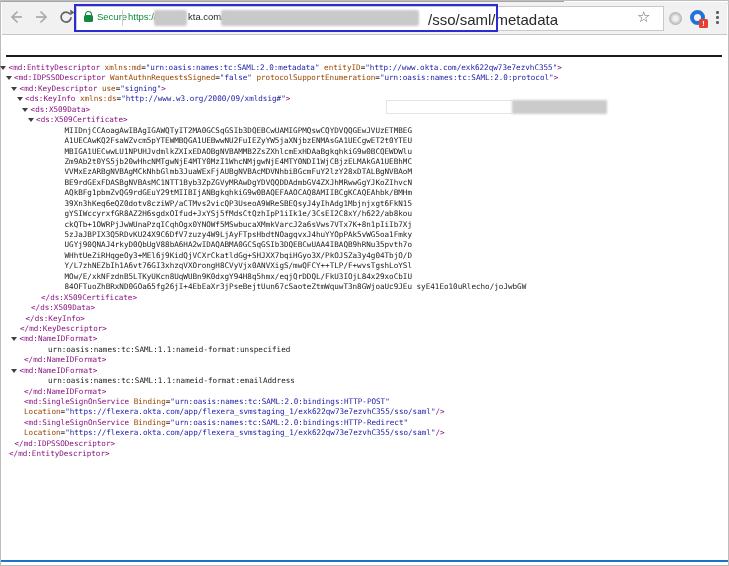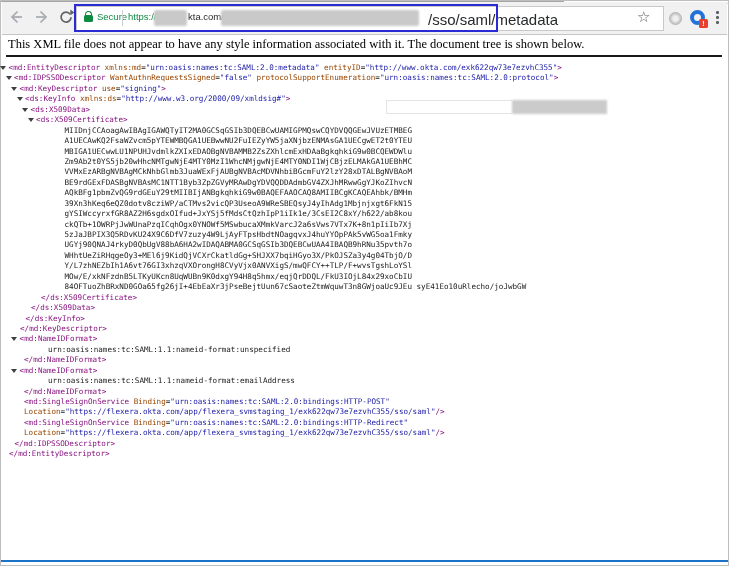--- a/index.html
+++ b/index.html
@@ -119,21 +119,20 @@
     <span class="ext-circle"></span>
     <span class="q-icon"></span>
     <span class="q-badge">!</span>
     <div class="menu-dots">
         <i></i>
         <i></i>
         <i></i>
       </div>
   </div>
 
-  <div class="notice">This XML file does not appear to have any style information associated with it. The document tree is shown below.</div>
   <div class="rule"></div>
 
   <div class="xml"><div class="xline" style="padding-left: 8px;"><span class="arw"></span><span class="c-t">&lt;md:EntityDescriptor</span><span class="c-a"> xmlns:md</span><span class="c-p">=</span><span class="c-v">"urn:oasis:names:tc:SAML:2.0:metadata"</span><span class="c-a"> entityID</span><span class="c-p">=</span><span class="c-v">"http://www.okta.com/exk622qw73e7ezvhC355"</span><span class="c-t">&gt;</span></div><div class="xline" style="padding-left: 13.5px;"><span class="arw"></span><span class="c-t">&lt;md:IDPSSODescriptor</span><span class="c-a"> WantAuthnRequestsSigned</span><span class="c-p">=</span><span class="c-v">"false"</span><span class="c-a"> protocolSupportEnumeration</span><span class="c-p">=</span><span class="c-v">"urn:oasis:names:tc:SAML:2.0:protocol"</span><span class="c-t">&gt;</span></div><div class="xline" style="padding-left: 19px;"><span class="arw"></span><span class="c-t">&lt;md:KeyDescriptor</span><span class="c-a"> use</span><span class="c-p">=</span><span class="c-v">"signing"</span><span class="c-t">&gt;</span></div><div class="xline" style="padding-left: 24.5px;"><span class="arw"></span><span class="c-t">&lt;ds:KeyInfo</span><span class="c-a"> xmlns:ds</span><span class="c-p">=</span><span class="c-v">"http://www.w3.org/2000/09/xmldsig#"</span><span class="c-t">&gt;</span></div><div class="xline" style="padding-left: 30px;"><span class="arw"></span><span class="c-t">&lt;ds:X509Data&gt;</span></div><div class="xline" style="padding-left: 35.5px;"><span class="arw"></span><span class="c-t">&lt;ds:X509Certificate&gt;</span></div><div class="xline" style="padding-left: 46.5px;"><span class="c-x">MIIDnjCCAoagAwIBAgIGAWQTyIT2MA0GCSqGSIb3DQEBCwUAMIGPMQswCQYDVQQGEwJVUzETMBEG</span></div><div class="xline" style="padding-left: 46.5px;"><span class="c-x">A1UECAwKQ2FsaWZvcm5pYTEWMBQGA1UEBwwNU2FuIEZyYW5jaXNjbzENMAsGA1UECgwET2t0YTEU</span></div><div class="xline" style="padding-left: 46.5px;"><span class="c-x">MBIGA1UECwwLU1NPUHJvdmlkZXIxEDAOBgNVBAMMB2ZsZXhlcmExHDAaBgkqhkiG9w0BCQEWDWlu</span></div><div class="xline" style="padding-left: 46.5px;"><span class="c-x">Zm9Ab2t0YS5jb20wHhcNMTgwNjE4MTY0MzI1WhcNMjgwNjE4MTY0NDI1WjCBjzELMAkGA1UEBhMC</span></div><div class="xline" style="padding-left: 46.5px;"><span class="c-x">VVMxEzARBgNVBAgMCkNhbGlmb3JuaWExFjAUBgNVBAcMDVNhbiBGcmFuY2lzY28xDTALBgNVBAoM</span></div><div class="xline" style="padding-left: 46.5px;"><span class="c-x">BE9rdGExFDASBgNVBAsMC1NTT1Byb3ZpZGVyMRAwDgYDVQQDDAdmbGV4ZXJhMRwwGgYJKoZIhvcN</span></div><div class="xline" style="padding-left: 46.5px;"><span class="c-x">AQkBFg1pbmZvQG9rdGEuY29tMIIBIjANBgkqhkiG9w0BAQEFAAOCAQ8AMIIBCgKCAQEAhbk/BMHm</span></div><div class="xline" style="padding-left: 46.5px;"><span class="c-x">39Xn3hKeq6eQZ0dotv8cziWP/aCTMvs2vicQP3UseoA9WReSBEQsyJ4yIhAdg1Mbjnjxgt6FkN15</span></div><div class="xline" style="padding-left: 46.5px;"><span class="c-x">gYSIWccyrxfGR8AZ2H6sgdxOIfud+JxYSj5fMdsCtQzhIpP1iIk1e/3CsEI2C8xY/h622/ab8kou</span></div><div class="xline" style="padding-left: 46.5px;"><span class="c-x">ckQTb+1OWRPjJwWUnaPzqICqhOgx0YNOWf5MSwbucaXMmkVarcJ2a6sVws7VTx7K+8n1pIiIb7Xj</span></div><div class="xline" style="padding-left: 46.5px;"><span class="c-x">5zJaJBPIX3Q5RDvKU24X9C6DfV7zuzy4W9LjAyFTpsHbdtNOagqvxJ4huYYOpPAk5vWG5oa1Fmky</span></div><div class="xline" style="padding-left: 46.5px;"><span class="c-x">UGYj90QNAJ4rkyD0QbUgV88bA6HA2wIDAQABMA0GCSqGSIb3DQEBCwUAA4IBAQB9hRNu35pvth7o</span></div><div class="xline" style="padding-left: 46.5px;"><span class="c-x">WHhtUeZiRHqgeOy3+MEl6j9KidQjVCXrCkatldGg+SHJXX7bqiHGyo3X/PkOJSZa3y4g04TbjO/D</span></div><div class="xline" style="padding-left: 46.5px;"><span class="c-x">Y/L7zhNEZbIh1A6vt76GI3xhzqVXOrongH8CVyVjx0ANVXigS/mwQFCY++TLP/F+wvsTgshLoYSl</span></div><div class="xline" style="padding-left: 46.5px;"><span class="c-x">MOw/E/xkNFzdnB5LTKyUKcn8UqWUBn9K0dxgY94H8q5hmx/eqjQrDDQL/FkU3IOjL84x29xoCbIU</span></div><div class="xline" style="padding-left: 46.5px;"><span class="c-x">84OFTuoZhBRxND0GOa65fg26jI+4EbEaXr3jPseBejtUun67cSaoteZtmWquwT3n8GWjoaUc9JEu syE41Eo10uRlecho/joJwbGW</span></div><div class="xline" style="padding-left: 40px;"><span class="c-t">&lt;/ds:X509Certificate&gt;</span></div><div class="xline" style="padding-left: 30px;"><span class="c-t">&lt;/ds:X509Data&gt;</span></div><div class="xline" style="padding-left: 24.5px;"><span class="c-t">&lt;/ds:KeyInfo&gt;</span></div><div class="xline" style="padding-left: 19px;"><span class="c-t">&lt;/md:KeyDescriptor&gt;</span></div><div class="xline" style="padding-left: 19px;"><span class="arw"></span><span class="c-t">&lt;md:NameIDFormat&gt;</span></div><div class="xline" style="padding-left: 30px;"><span class="c-x">urn:oasis:names:tc:SAML:1.1:nameid-format:unspecified</span></div><div class="xline" style="padding-left: 23px;"><span class="c-t">&lt;/md:NameIDFormat&gt;</span></div><div class="xline" style="padding-left: 19px;"><span class="arw"></span><span class="c-t">&lt;md:NameIDFormat&gt;</span></div><div class="xline" style="padding-left: 30px;"><span class="c-x">urn:oasis:names:tc:SAML:1.1:nameid-format:emailAddress</span></div><div class="xline" style="padding-left: 23px;"><span class="c-t">&lt;/md:NameIDFormat&gt;</span></div><div class="xline" style="padding-left: 23px;"><span class="c-t">&lt;md:SingleSignOnService</span><span class="c-a"> Binding</span><span class="c-p">=</span><span class="c-v">"urn:oasis:names:tc:SAML:2.0:bindings:HTTP-POST"</span></div><div class="xline" style="padding-left: 23px;"><span class="c-a">Location</span><span class="c-p">=</span><span class="c-v">"https://flexera.okta.com/app/flexera_svmstaging_1/exk622qw73e7ezvhC355/sso/saml"</span><span class="c-t">/&gt;</span></div><div class="xline" style="padding-left: 23px;"><span class="c-t">&lt;md:SingleSignOnService</span><span class="c-a"> Binding</span><span class="c-p">=</span><span class="c-v">"urn:oasis:names:tc:SAML:2.0:bindings:HTTP-Redirect"</span></div><div class="xline" style="padding-left: 23px;"><span class="c-a">Location</span><span class="c-p">=</span><span class="c-v">"https://flexera.okta.com/app/flexera_svmstaging_1/exk622qw73e7ezvhC355/sso/saml"</span><span class="c-t">/&gt;</span></div><div class="xline" style="padding-left: 13.5px;"><span class="c-t">&lt;/md:IDPSSODescriptor&gt;</span></div><div class="xline" style="padding-left: 8px;"><span class="c-t">&lt;/md:EntityDescriptor&gt;</span></div></div>
 
   <div class="ov-white"></div>
   <div class="ov-gray"></div>
 
   <div class="bottom-blue-line"></div>
 </div>
 

